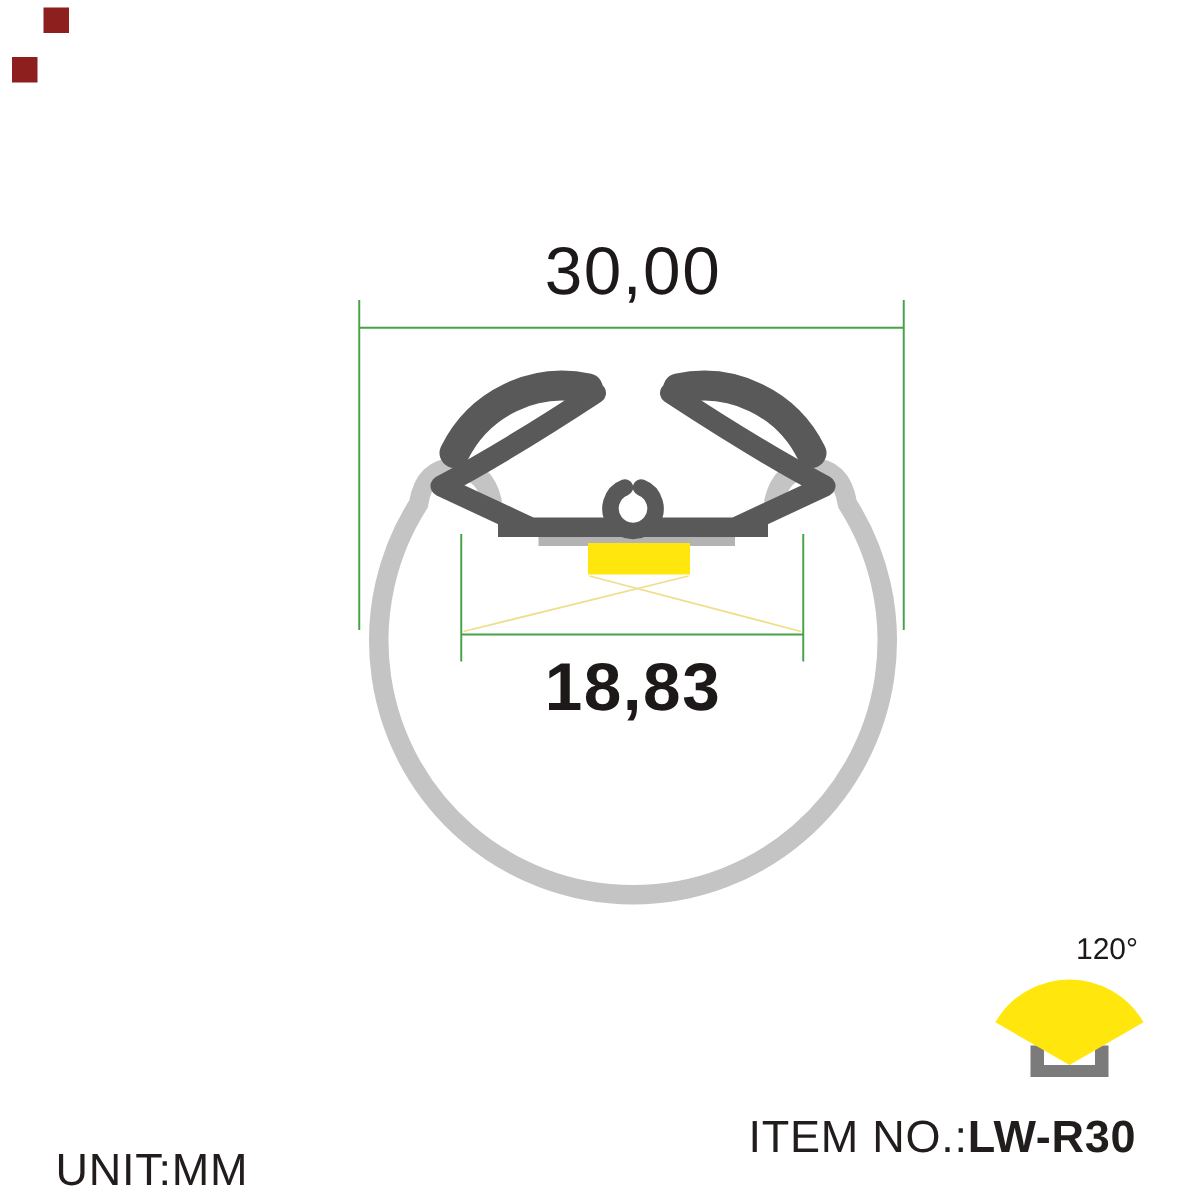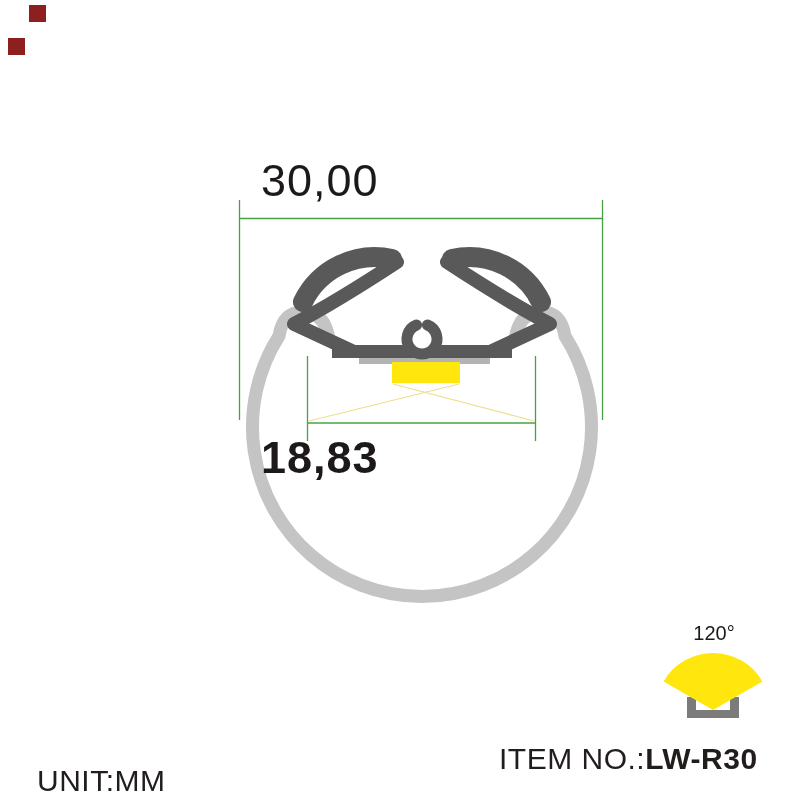--- a/index.html
+++ b/index.html
@@ -2,27 +2,27 @@
 <html><head>
 <meta charset="utf-8">
 <style>
   html,body { margin:0; padding:0; }
   body {
     width:800px; height:800px; background:#ffffff; position:relative;
     overflow:hidden; font-family:"Liberation Sans", sans-serif;
   }
   .abs { position:absolute; }
   .dimtext {
-    position:absolute; left:261px; width:322px; text-align:left;
+    position:absolute; left:261px; width:322px; text-align:center;
     font-size:45px; line-height:1.05; color:#1d1919; letter-spacing:1px;
   }
   #dim-outer { top:157px; }
   #dim-inner { top:434px;font-weight:bold; }
   #beam-angle-label {
-    position:absolute; left:666px; top:622px; width:96px; text-align:center;
+    position:absolute; left:690px; top:622px; width:96px; text-align:center;
     font-size:20px; color:#1d1919;
   }
   #unit-label {
     position:absolute; left:37px; top:742px; font-size:30px; color:#221d1d;
     letter-spacing:0.5px;
     margin-top:22px;
   }
   #item-line {
     position:absolute; left:499px; top:742px; font-size:30px; color:#221d1d;
     letter-spacing:0.5px; white-space:nowrap;

